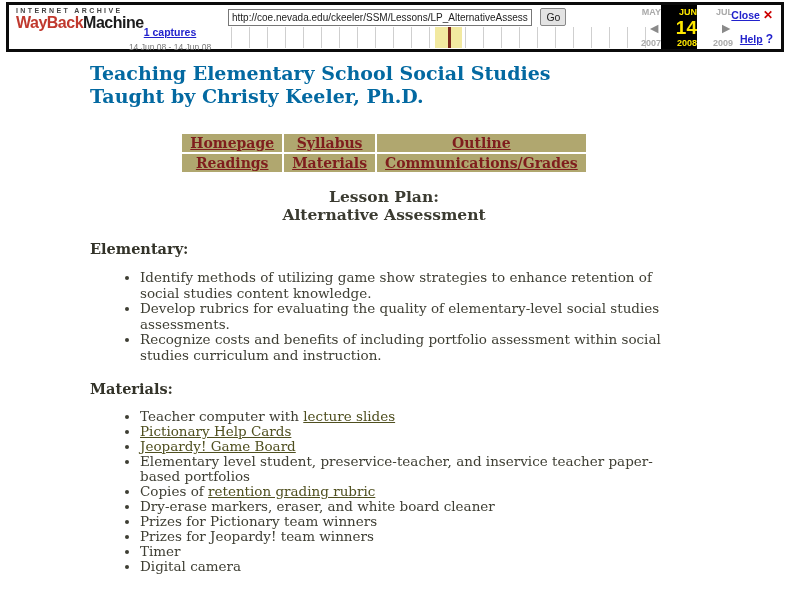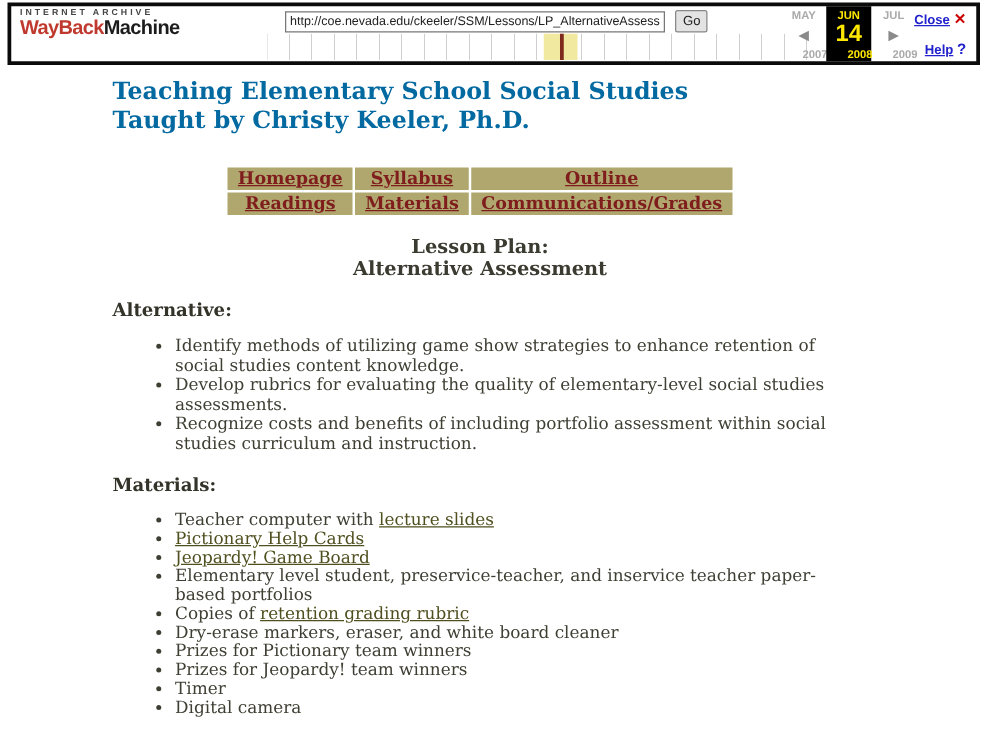--- a/index.html
+++ b/index.html
@@ -41,21 +41,21 @@
   }
   .capture-highlight {
     position:absolute; left:221px; top:0; width:27px; height:21px; background:#f2e9a0;
   }
   .capture-marker {
     position:absolute; left:234px; top:0; width:3px; height:21px; background:#7e2a1c;
   }
 
   .datenav { position:absolute; left:616px; top:0; height:44px; display:flex; }
   .datecol { width:36px; display:flex; flex-direction:column; justify-content:space-between;
-             align-items:center; text-align:center; padding:2px 0 1px; box-sizing:border-box; }
+             align-items:flex-end; text-align:center; padding:2px 0 1px; box-sizing:border-box; }
   .datecol .m { font-size:9px; font-weight:bold; color:#aaa; }
   .datecol .y { font-size:9px; font-weight:bold; color:#aaa;margin-left:18px; }
   .datecol .arrow { font-size:14px; color:#8a8a8a; line-height:14px; cursor:pointer; }
   .datecol.cur { background:#000; }
   .datecol.cur .m, .datecol.cur .y { color:#ffe800; }
   .datecol.cur .day { font-size:19px; font-weight:bold; color:#ffe800; line-height:18px; }
 
   .close-link { position:absolute; right:8px; top:3px; font-size:10.5px; white-space:nowrap; }
   .help-link  { position:absolute; right:8px; bottom:3px; font-size:10.5px; white-space:nowrap; }
   .close-link a, .help-link a { color:#2222cc; font-weight:bold; }
@@ -92,20 +92,24 @@
 </head>
 <body>
 
 <div class="toolbar">
 
   <div class="logo">
     <div class="logo-small">INTERNET ARCHIVE</div>
     <div class="logo-word"><span class="red">WayBack</span><span class="blk">Machine</span></div>
   </div>
 
+  <div class="captures">
+    <a>1 captures</a>
+    <div class="range">14 Jun 08 - 14 Jun 08</div>
+  </div>
 
   <div class="urlbar">
     <input type="text" value="http://coe.nevada.edu/ckeeler/SSM/Lessons/LP_AlternativeAssessment.html" style="">
     <button>Go</button>
   </div>
 
   <div class="timeline">
     <div class="capture-highlight"></div>
     <div class="capture-marker"></div>
   </div>
@@ -158,21 +162,21 @@
           </tr>
         </tbody>
     </table>
   </div>
 
   <div class="center-wrap lesson-heading">
     <div>Lesson Plan:</div>
     <div>Alternative Assessment</div>
   </div>
 
-  <div class="section-label">Alternative:</div>
+  <div class="section-label">Elementary:</div>
   <ul class="bullets">
       <li>Identify methods of utilizing game show strategies to enhance retention of social studies content knowledge.</li>
       <li>Develop rubrics for evaluating the quality of elementary-level social studies assessments.</li>
       <li>Recognize costs and benefits of including portfolio assessment within social studies curriculum and instruction.</li>
     </ul>
 
   <div class="section-label">Materials:</div>
   <ul class="bullets tight">
       <li>Teacher computer with <a>lecture slides</a></li>
       <li><a>Pictionary Help Cards</a></li>

